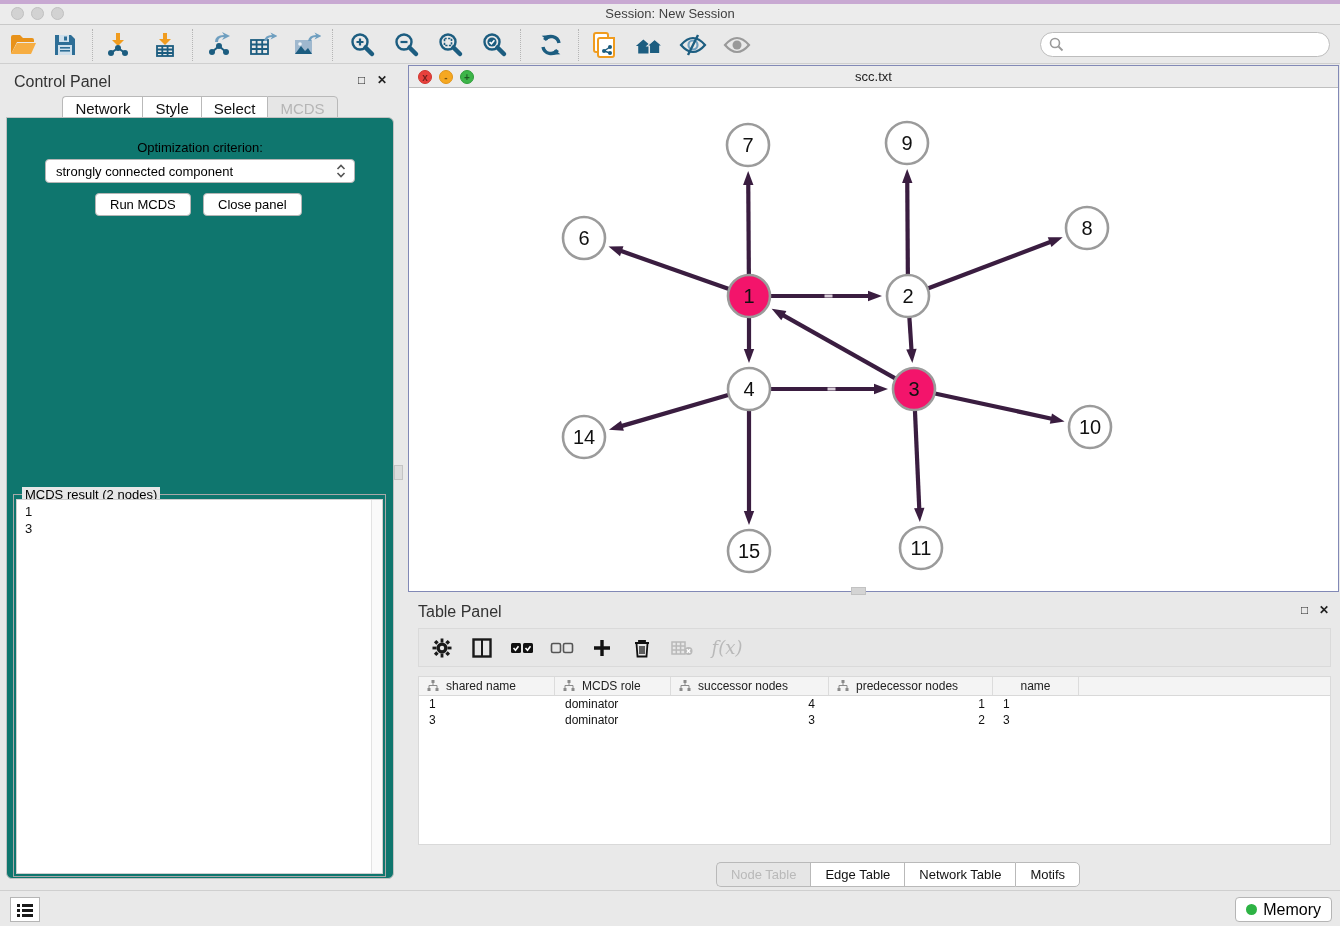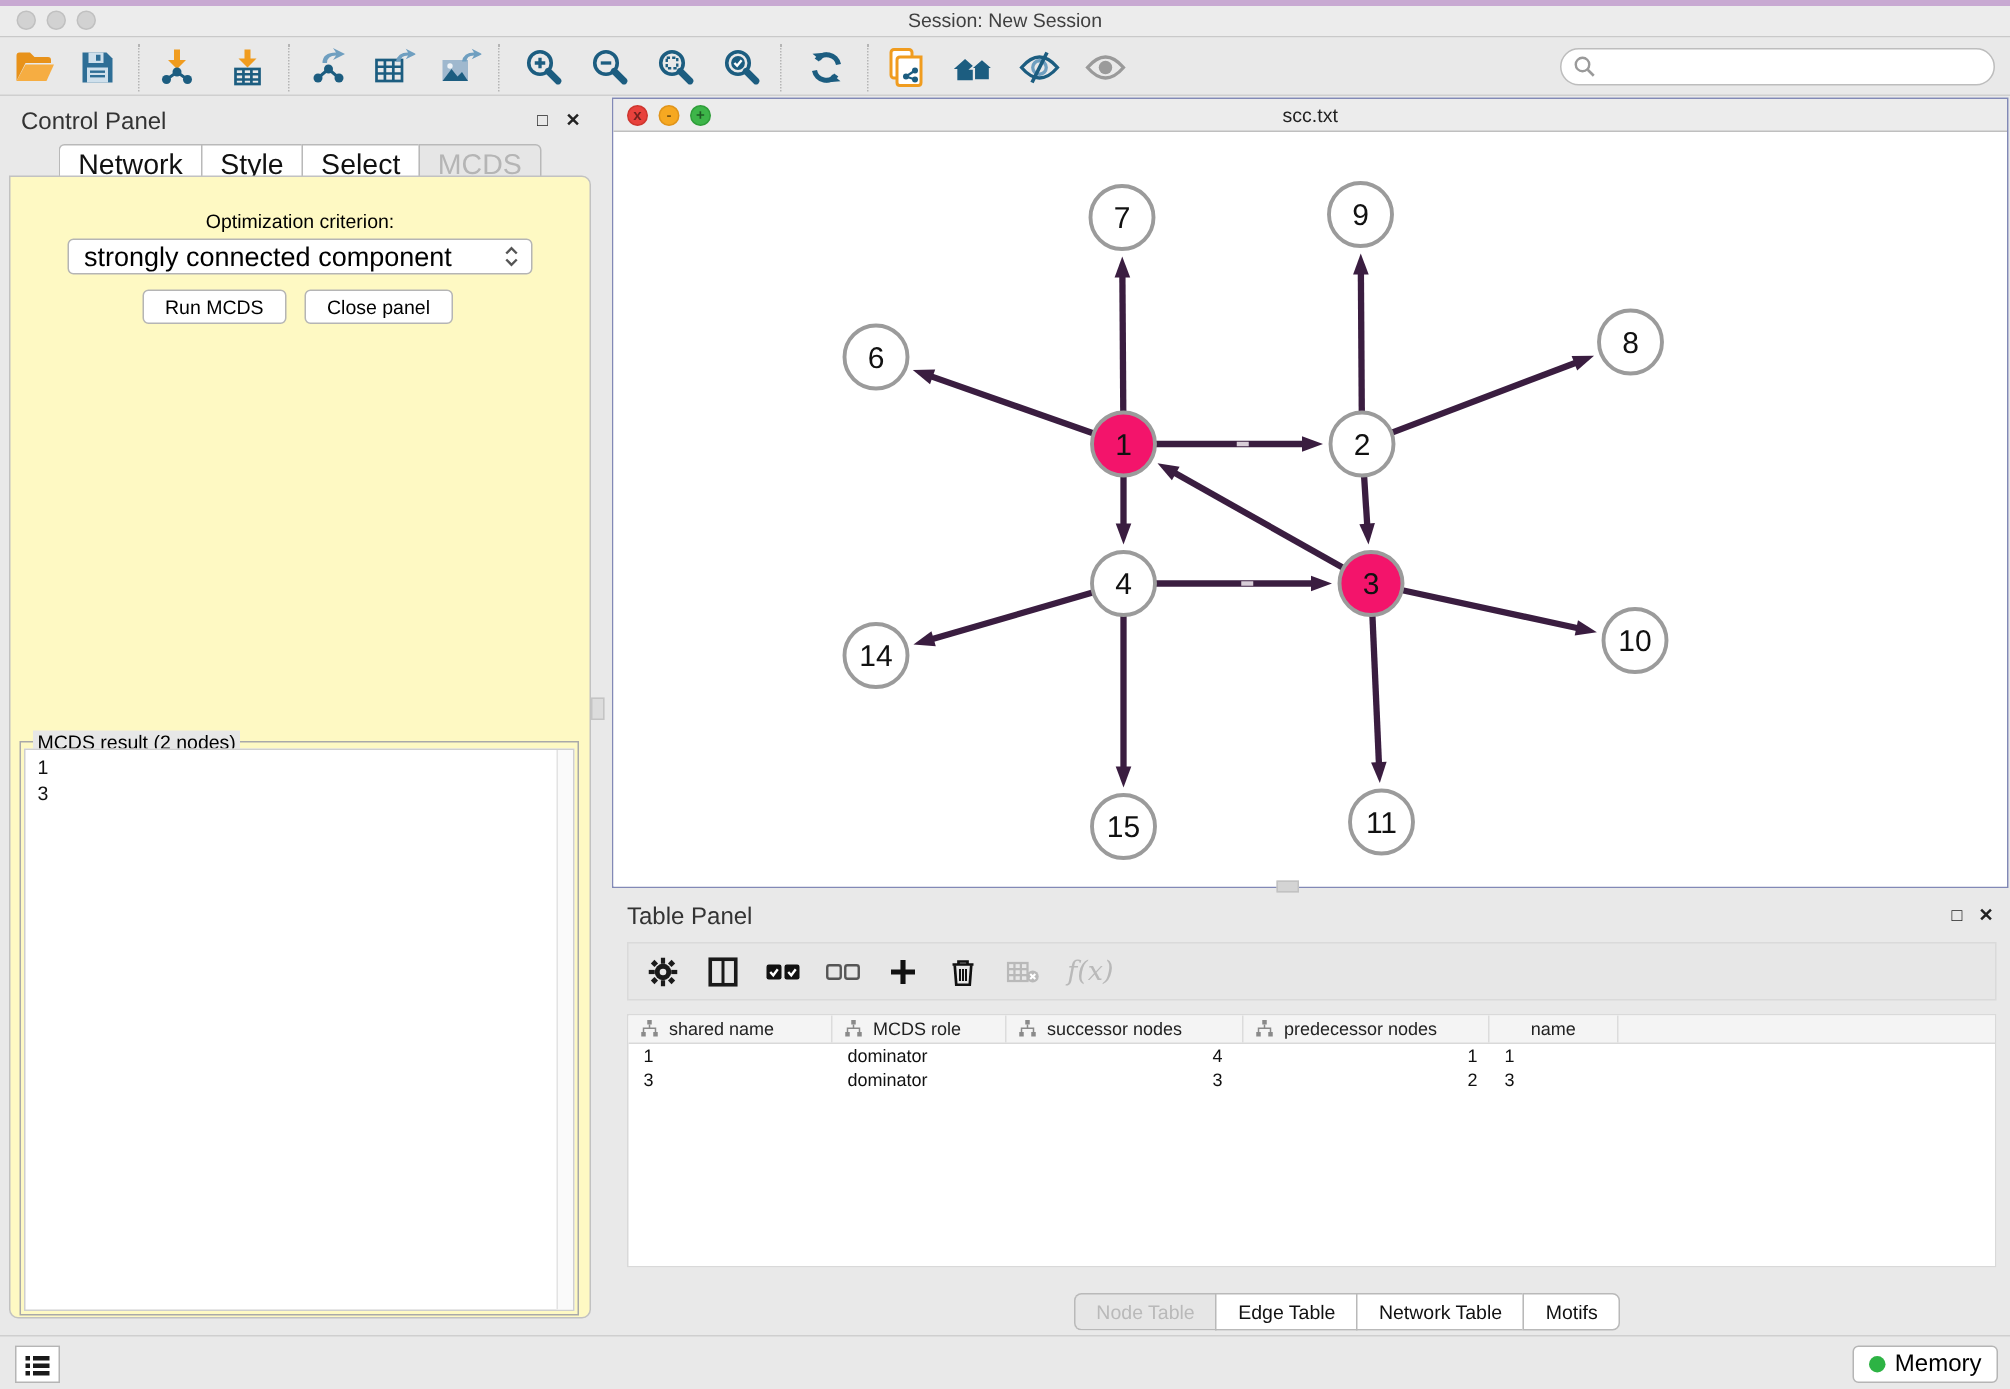--- a/index.html
+++ b/index.html
@@ -18,27 +18,27 @@
   .tbtn { position:absolute; top:5px; width:30px; height:30px; display:flex; align-items:center; justify-content:center; cursor:pointer; }
   .tsep { position:absolute; top:4px; height:32px; border-left:1px dotted #b5b5b5; }
   .searchbox { position:absolute; right:10px; top:7px; width:290px; height:25px; background:#fff; border:1px solid #bdbdbd; border-radius:13px; display:flex; align-items:center; padding-left:8px; }
   .searchbox input { border:none; outline:none; flex:1; font-size:13px; background:transparent; font-family:"Liberation Sans",sans-serif; }
 
   
   .cp-header { left:0; top:64px; width:400px; height:32px; }
   .panel-title { font-size:16px; color:#333; }
   .mini-btn { font-size:12px; color:#222; font-weight:bold; cursor:pointer; line-height:14px; }
   .cp-tabs { left:0; top:96px; width:400px; display:flex; justify-content:center; }
-  .tab-btn { font-size:19px; padding:3px 12px; background:#fff; border:1px solid #b9b9b9; border-right:none; color:#111; cursor:pointer; }
+  .tab-btn { font-size:15px; padding:3px 12px; background:#fff; border:1px solid #b9b9b9; border-right:none; color:#111; cursor:pointer; }
   .tab-btn:first-child { border-radius:4px 0 0 0; }
   .tab-btn:last-child { border-right:1px solid #b9b9b9; border-radius:0 4px 0 0; }
   .tab-btn.active { background:#e6e6e6; color:#b5b5b5; }
-  .cp-body { left:6px; top:117px; width:388px; height:762px; background:#fef9c3; border:1px solid #c2c2c2; border-radius:0 6px 6px 6px; }
+  .cp-body { left:6px; top:117px; width:388px; height:762px; background:#0f766e; border:1px solid #c2c2c2; border-radius:0 6px 6px 6px; }
   .opt-label { text-align:center; font-size:13px; color:#000; }
-  .selectbox { position:absolute; left:38px; top:41px; width:310px; height:24px; background:#fff; border:1px solid #b5b5b5; border-radius:4px; display:flex; align-items:center; font-size:18px; padding-left:10px; cursor:pointer; }
+  .selectbox { position:absolute; left:38px; top:41px; width:310px; height:24px; background:#fff; border:1px solid #b5b5b5; border-radius:4px; display:flex; align-items:center; font-size:13px; padding-left:10px; cursor:pointer; }
   .btn { background:#fff; border:1px solid #b5b5b5; border-radius:4px; font-size:13px; padding:3px 14px; cursor:pointer; font-family:"Liberation Sans",sans-serif; }
   .groupbox { position:absolute; left:6px; top:376px; width:373px; height:383px; border:1px solid #a9a9a9; }
   .groupbox-label { position:absolute; left:8px; top:-8px; background:#e7e7e7; font-size:13px; padding:0 3px; color:#000; }
   .result-area { position:absolute; left:2px; top:4px; right:2px; bottom:2px; background:#fff; border:1px solid #cfcfcf; font-size:13px; color:#111; padding:3px 0 0 8px; white-space:pre; line-height:17px; }
   .result-scroll { position:absolute; right:0; top:0; bottom:0; width:11px; background:#fafafa; border-left:1px solid #e3e3e3; }
 
   
   .netwin { left:408px; top:65px; width:931px; height:527px; border:1px solid #8289b6; background:#fff; }
   .netwin-titlebar { position:absolute; left:0; top:0; right:0; height:22px; background:#ececec; border-bottom:1px solid #bfbfbf; }
   .traffic { position:absolute; top:4px; width:14px; height:14px; border-radius:50%; font-size:10px; font-weight:bold; color:rgba(0,0,0,.5); text-align:center; line-height:14px; cursor:pointer; }

